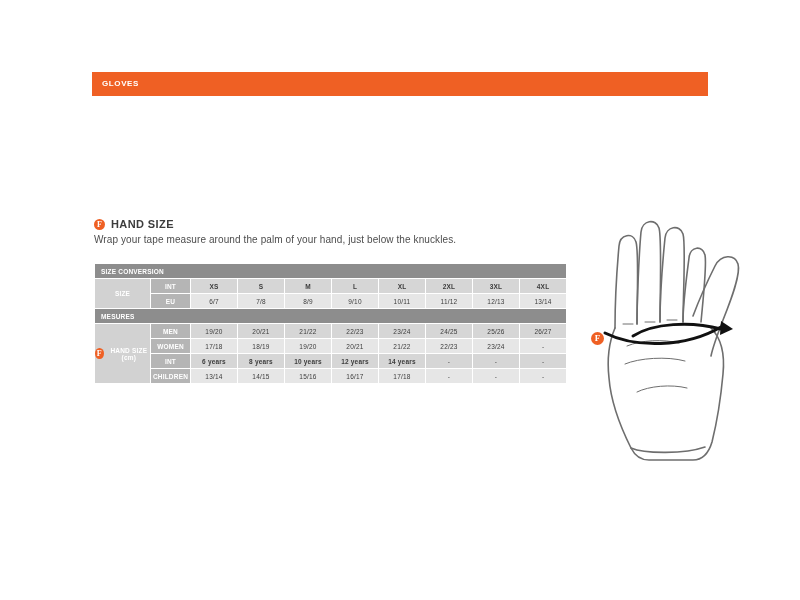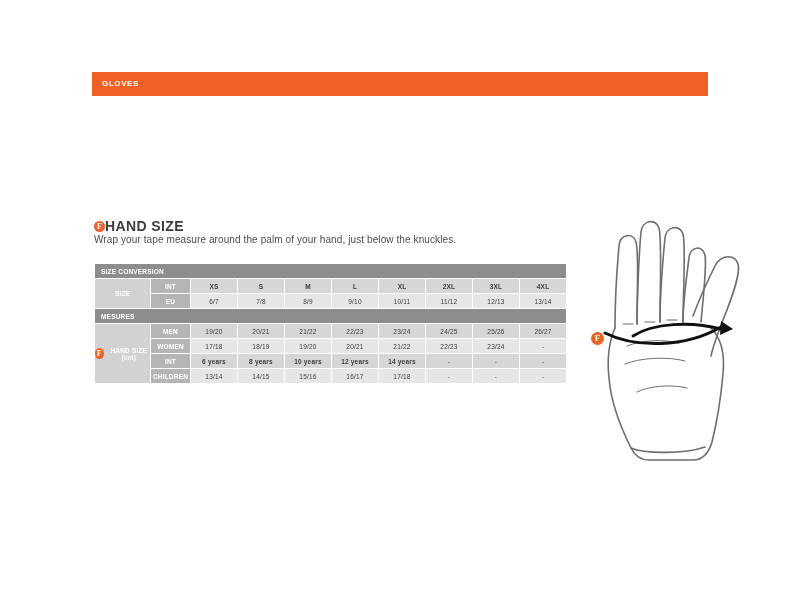--- a/index.html
+++ b/index.html
@@ -54,21 +54,22 @@
     background: #ef6024;
     color: #fff;
     font-size: 8px;
     font-weight: bold;
     line-height: 11px;
     text-align: center;
     font-family: "Liberation Serif", serif;
     display: inline-block;
   }
   .section-title {
-    font-size: 14px;
+    margin-left: 6px;
+    font-size: 11px;
     font-weight: bold;
     letter-spacing: 0.4px;
     color: #3c3c3c;
   }
   .section-sub {
     position: absolute;
     left: 94px;
     top: 234px;
     font-size: 10px;
     color: #4d4d4d;

